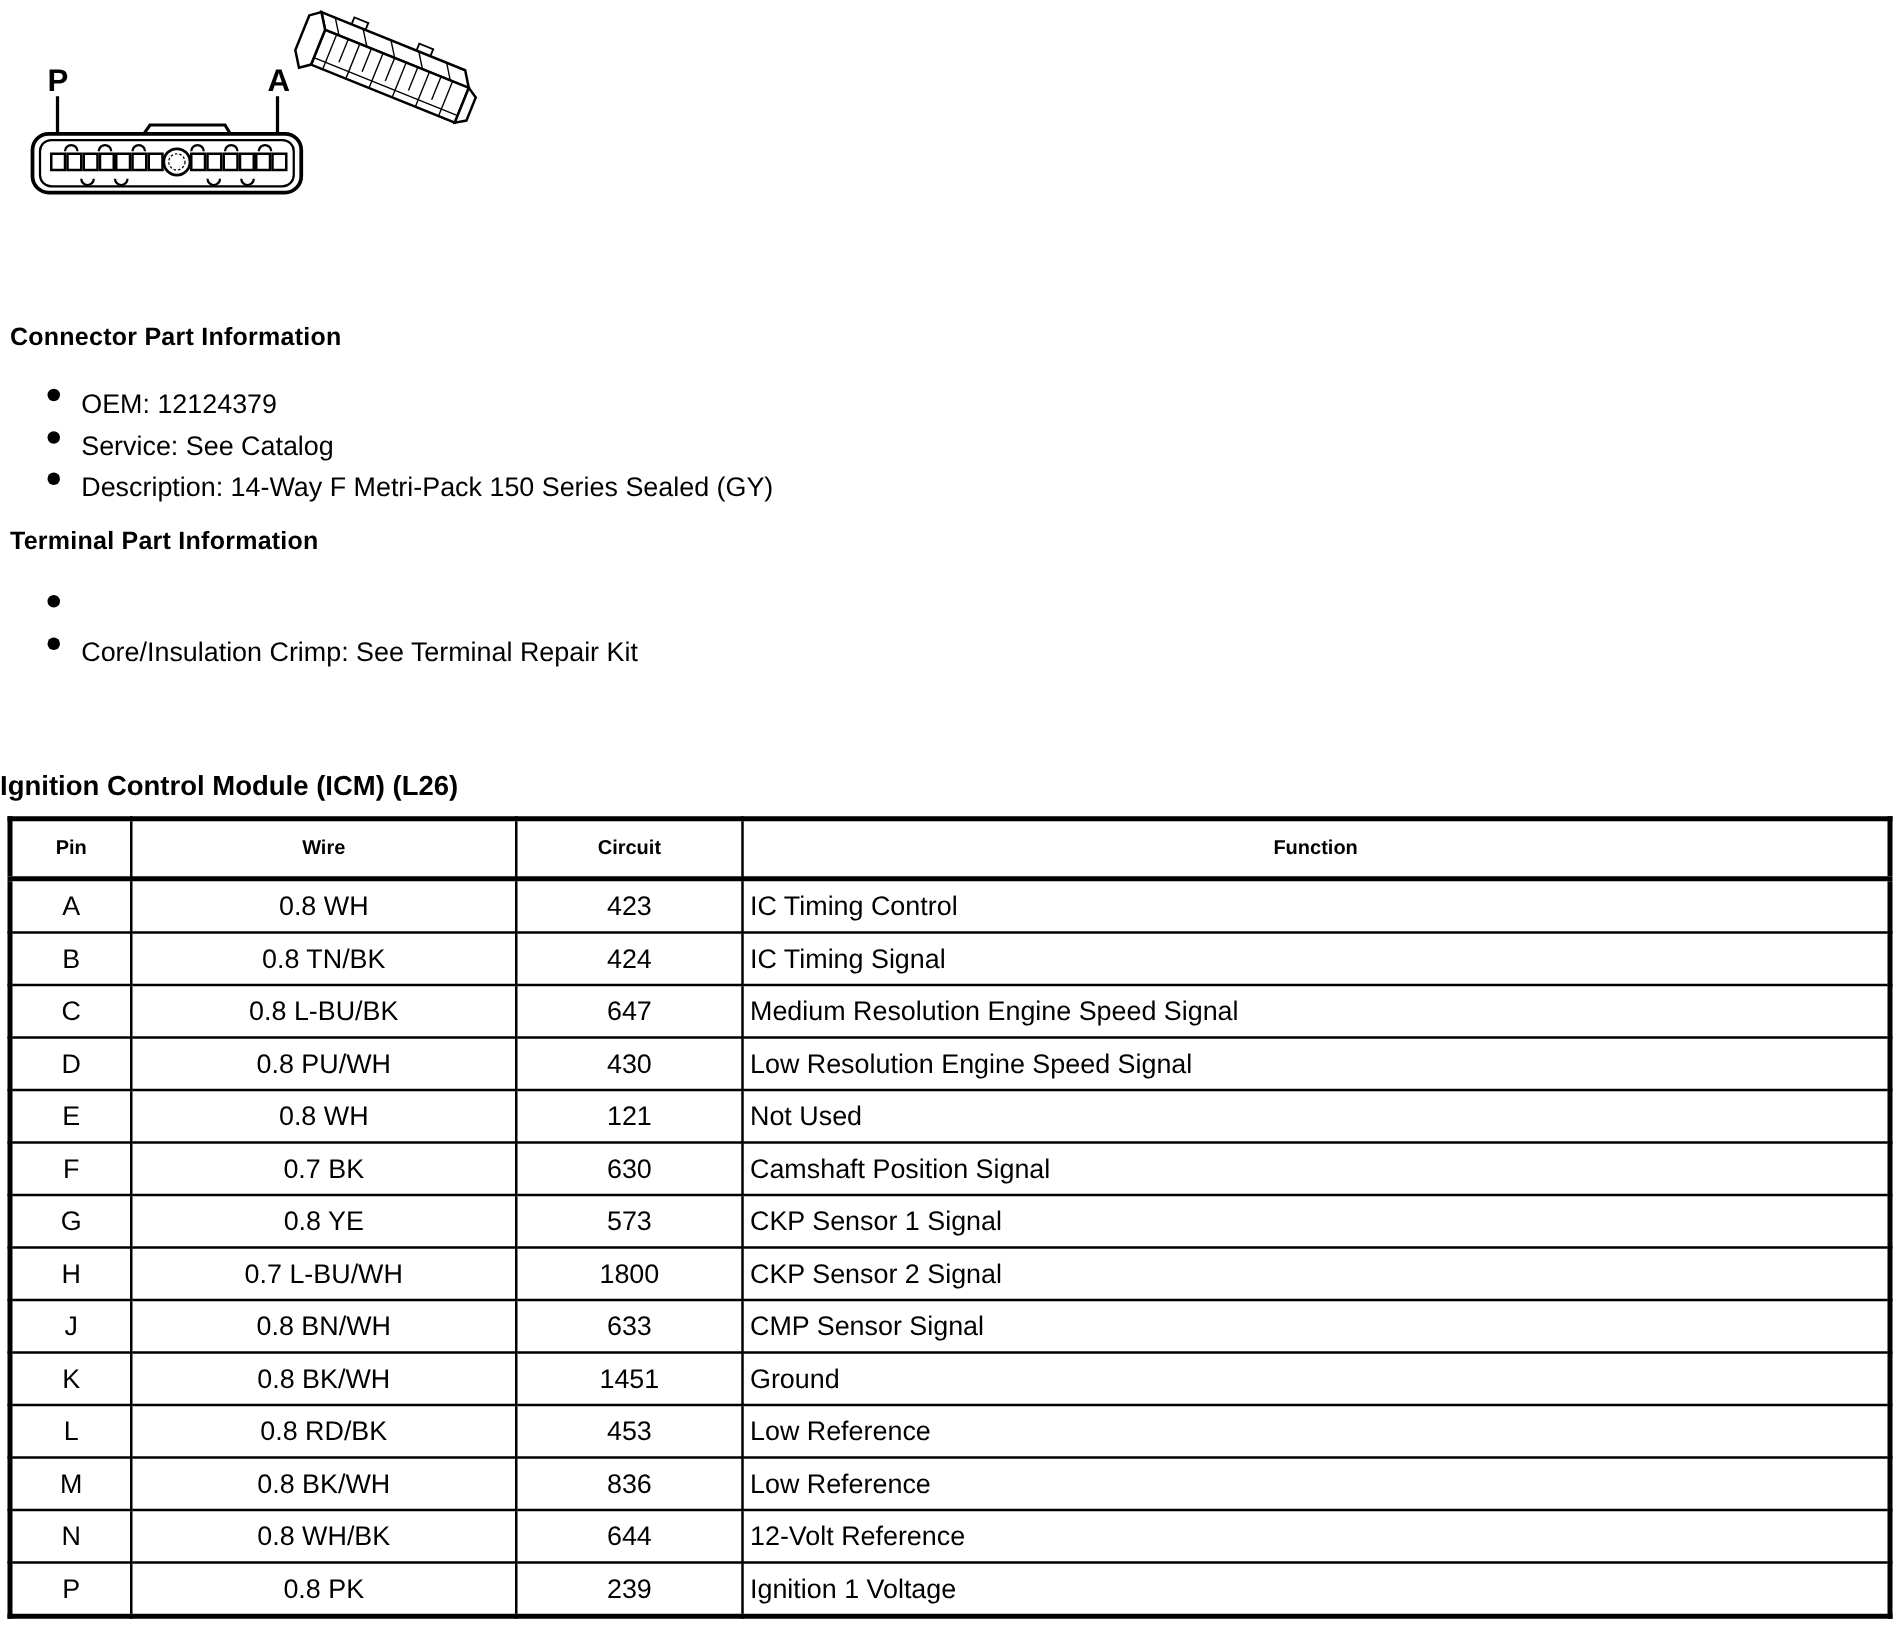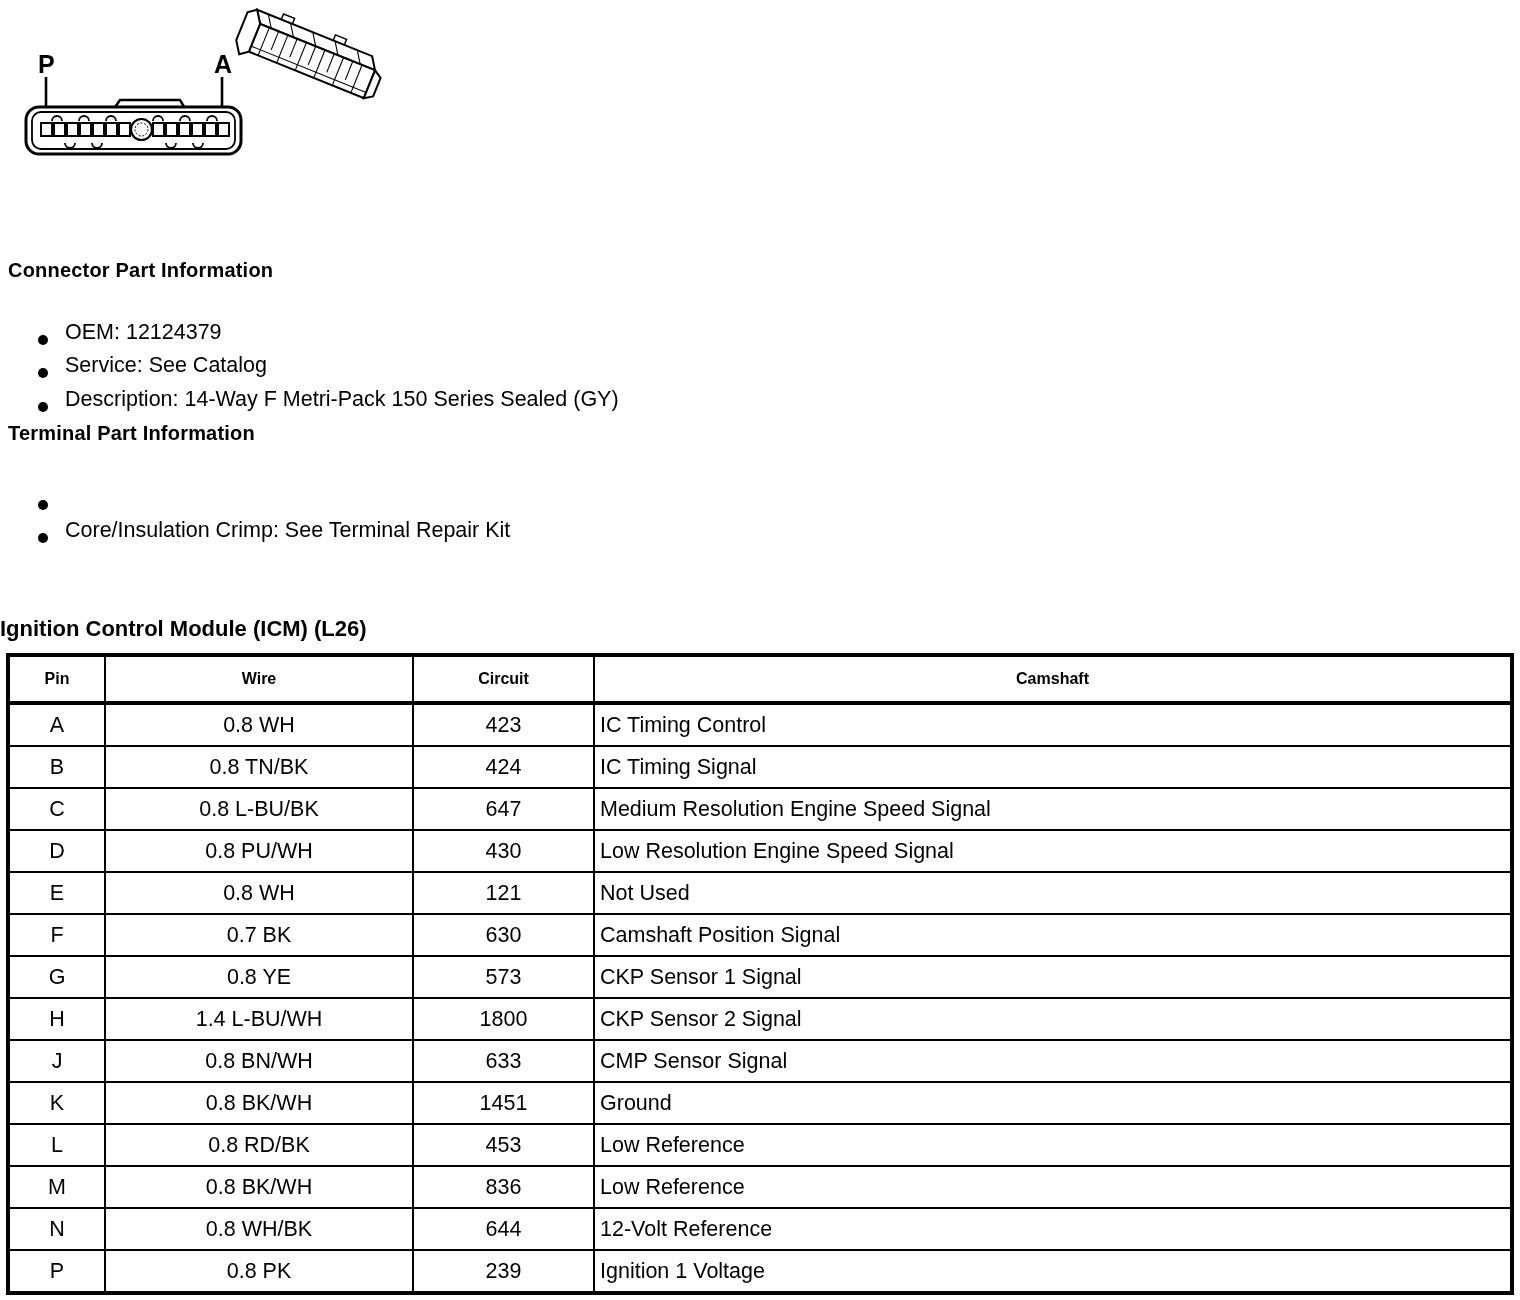--- a/index.html
+++ b/index.html
@@ -31,21 +31,21 @@
   .bullets {
     position: absolute;
     left: 30px;
     margin: 0; padding: 0;
     list-style: none;
   }
   #connector-bullets { top: 311px; }
   #terminal-bullets  { top: 476px; }
   .bullets li {
     display: flex;
-    align-items: flex-end;
+    align-items: flex-start;
     height: 33.5px;
     font-size: 21.5px;
   }
   .dot {
     width: 10px; height: 10px;
     border-radius: 50%;
     background: #000;
     margin: 0 17px 0 8px;
     flex: 0 0 auto;
   }
@@ -206,21 +206,21 @@
       <col style="width:97px">
         <col style="width:308px">
         <col style="width:181px">
         <col>
     </colgroup>
     <thead>
       <tr>
         <th>Pin</th>
         <th>Wire</th>
         <th>Circuit</th>
-        <th>Camshaft</th>
+        <th>Function</th>
       </tr>
     </thead>
     <tbody>
       <tr>
         <td>A</td>
         <td>0.8 WH</td>
         <td>423</td>
         <td class="fn">IC Timing Control</td>
       </tr>
       <tr>
@@ -254,21 +254,21 @@
         <td class="fn">Camshaft Position Signal</td>
       </tr>
       <tr>
         <td>G</td>
         <td>0.8 YE</td>
         <td>573</td>
         <td class="fn">CKP Sensor 1 Signal</td>
       </tr>
       <tr>
         <td>H</td>
-        <td>1.4 L-BU/WH</td>
+        <td>0.7 L-BU/WH</td>
         <td>1800</td>
         <td class="fn">CKP Sensor 2 Signal</td>
       </tr>
       <tr>
         <td>J</td>
         <td>0.8 BN/WH</td>
         <td>633</td>
         <td class="fn">CMP Sensor Signal</td>
       </tr>
       <tr>

